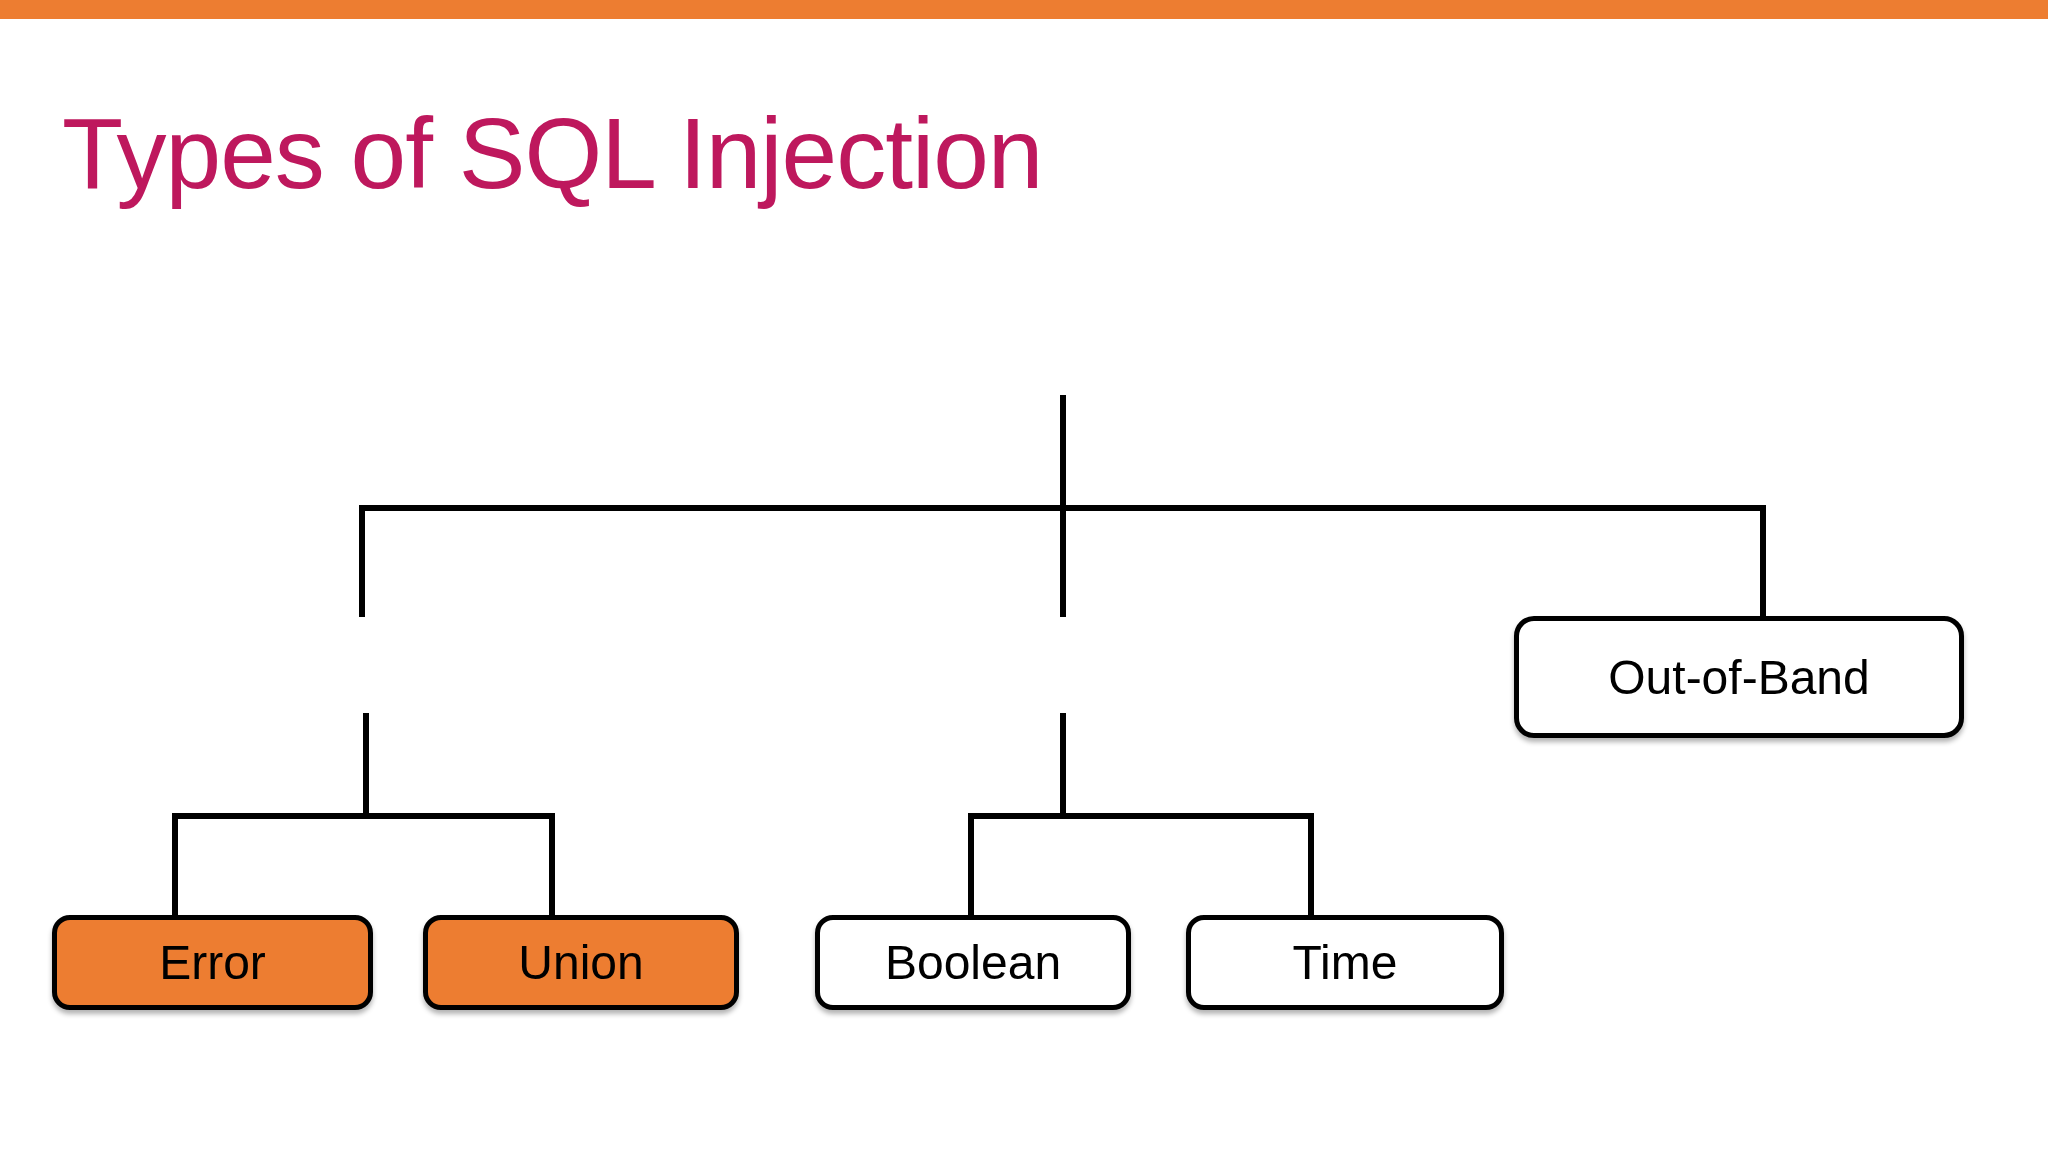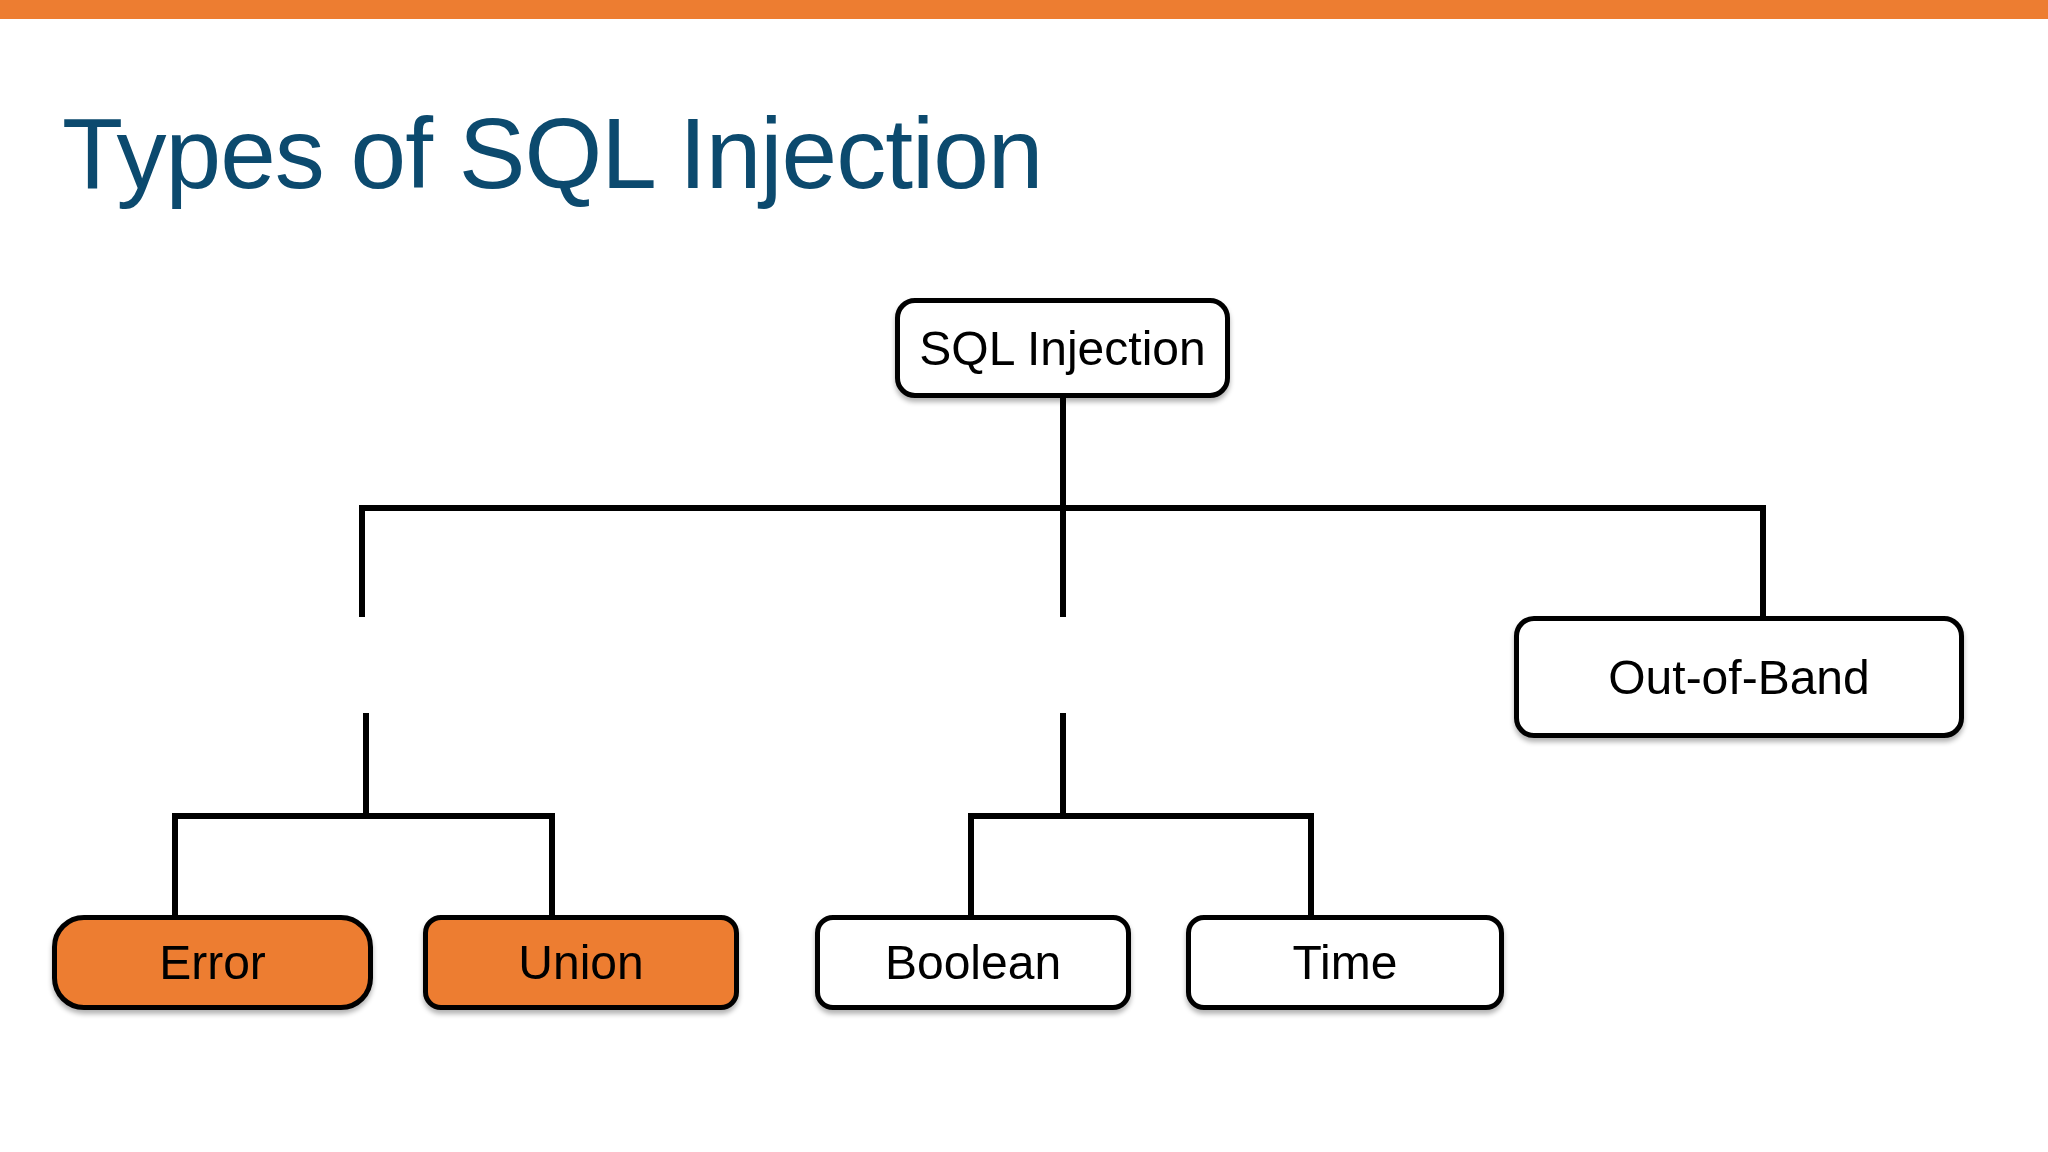--- a/index.html
+++ b/index.html
@@ -21,21 +21,21 @@
     left: 0; top: 0;
     width: 100%;
     height: 19px;
   }
   .slide-title {
     position: absolute;
     left: 62px;
     top: 98px;
     font-size: 100px;
     line-height: 1.1;
-    color: #0c4a6e;
+    color: #be185d;
     letter-spacing: -1px;
     white-space: nowrap;
   }
   .connectors {
     position: absolute;
     left: 0; top: 0;
     width: 2048px;
     height: 1152px;
   }
   .connectors line {
@@ -53,21 +53,21 @@
     box-sizing: border-box;
     background: #ffffff;
     font-size: 48px;
     white-space: nowrap;
     box-shadow: 0 4px 5px rgba(0,0,0,0.30);
   }
   .node-root        { left: 895px;  top: 298px; width: 335px; height: 100px; }
   .node-inband      { left: 146px;  top: 614px; width: 454px; height: 102px; }
   .node-inferential { left: 813px;  top: 614px; width: 452px; height: 102px; }
   .node-outofband   { left: 1514px; top: 616px; width: 450px; height: 122px; }
-  .node-error       { left: 52px;   top: 915px; width: 321px; height: 95px; border-radius: 32px; }
+  .node-error       { left: 52px;   top: 915px; width: 321px; height: 95px; border-radius: 18px; }
   .node-union       { left: 423px;  top: 915px; width: 316px; height: 95px; border-radius: 18px; }
   .node-boolean     { left: 815px;  top: 915px; width: 316px; height: 95px; border-radius: 18px; }
   .node-time        { left: 1186px; top: 915px; width: 318px; height: 95px; border-radius: 18px; }
 </style>
 </head>
 <body>
 
 <div class="slide">
 
   <div class="top-bar" style="background: rgb(237, 125, 49);"></div>
@@ -86,23 +86,20 @@
     <line x1="175" y1="816" x2="552" y2="816"></line>
     <line x1="175" y1="816" x2="175" y2="915"></line>
     <line x1="552" y1="816" x2="552" y2="915"></line>
 
     <line x1="1063" y1="716" x2="1063" y2="816"></line>
     <line x1="971" y1="816" x2="1311" y2="816"></line>
     <line x1="971" y1="816" x2="971" y2="915"></line>
     <line x1="1311" y1="816" x2="1311" y2="915"></line>
   </svg>
 
-  <div class="node node-root" style="background: rgb(255, 255, 255);">
-    <span>SQL Injection</span>
-  </div>
 
 
 
   <div class="node node-outofband" style="background: rgb(255, 255, 255);">
     <span>Out-of-Band</span>
   </div>
 
   <div class="node node-error" style="background: rgb(237, 125, 49);">
     <span>Error</span>
   </div>

